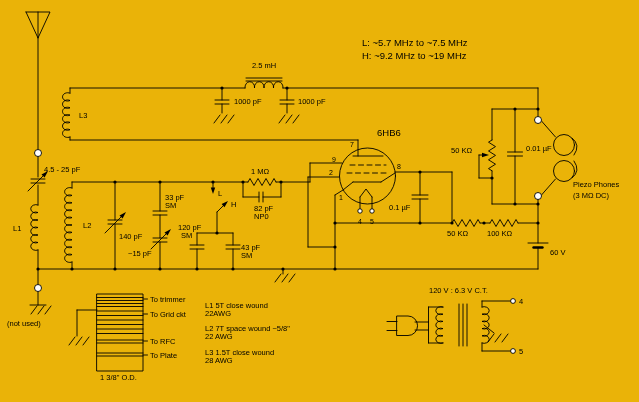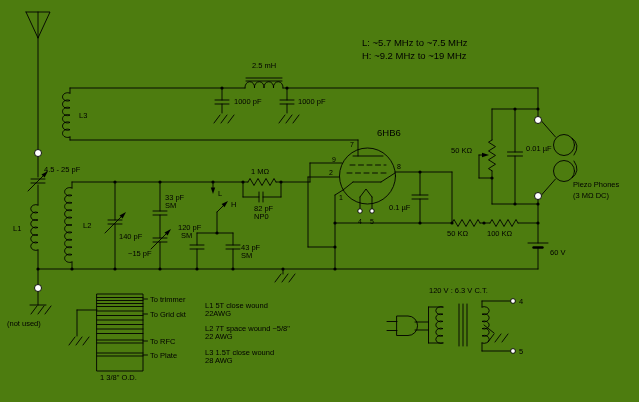--- a/index.html
+++ b/index.html
@@ -1,16 +1,16 @@
 <!DOCTYPE html>
 <html><head>
 <meta charset="utf-8">
 <style>
   html,body{margin:0;padding:0;background:#fff}
-  .canvas{position:relative;width:639px;height:402px;background:#4d7c0f;overflow:hidden;
+  .canvas{position:relative;width:639px;height:402px;background:#eab308;overflow:hidden;
           font-family:"Liberation Sans",sans-serif}
   svg{position:absolute;left:0;top:0}
   .w{fill:none;stroke:#000;stroke-width:.9;stroke-linecap:round;stroke-linejoin:round}
   .dash{stroke-dasharray:5,3.5}
   .thick{stroke-width:2.4}
   .t{font-family:"Liberation Sans",sans-serif;font-size:7.5px;fill:#000}
   .tp{font-family:"Liberation Sans",sans-serif;font-size:7px;fill:#000;text-anchor:middle}
   .tb{font-family:"Liberation Sans",sans-serif;font-size:9.5px;fill:#000}
   .tm{text-anchor:middle}
   .dot{fill:#000;stroke:none}

